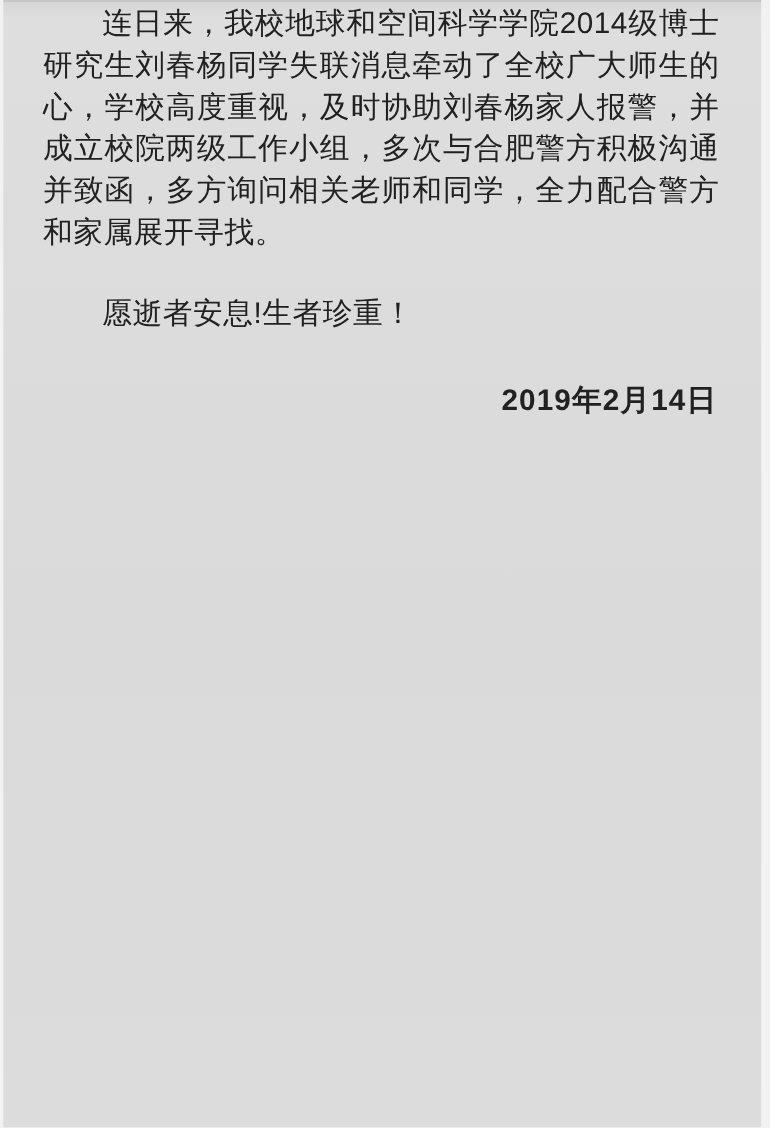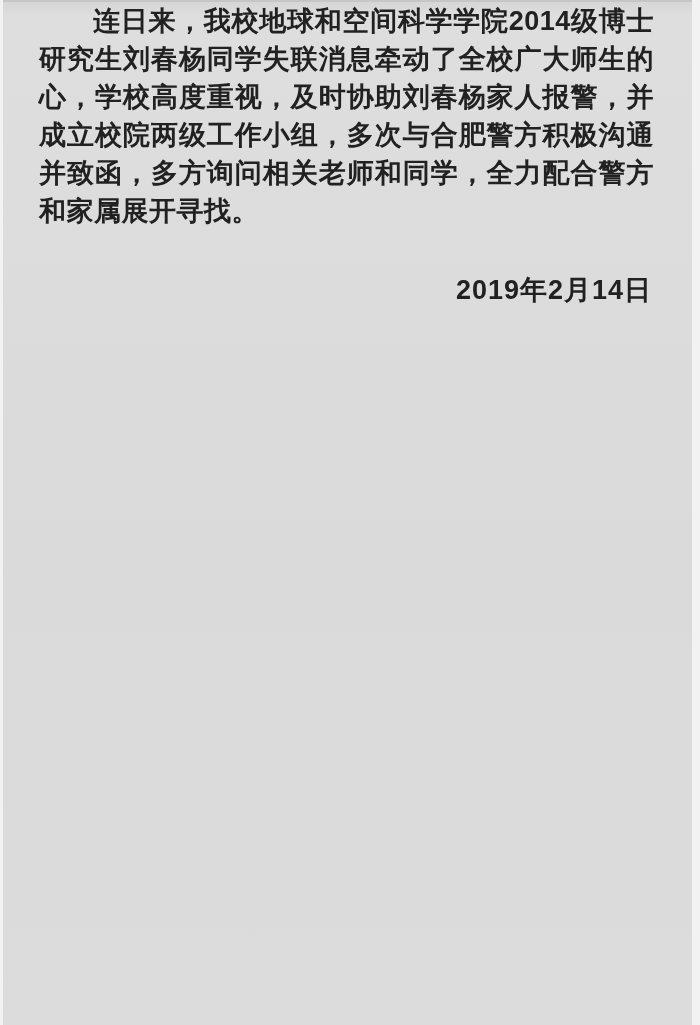--- a/index.html
+++ b/index.html
@@ -38,21 +38,21 @@
     font-weight: 700;
     text-align: center;
     letter-spacing: 0px;
     color: #171717;
     white-space: nowrap;
   }
   .para {
     margin: 0 38px 36px 36px;
     font-size: 27px;
     line-height: 38px;
-    font-weight: 700;
+    font-weight: 400;
     text-indent: 2em;
     text-align: justify;
     color: #212121;
     letter-spacing: 0.5px;
   }
   .para.last {
     margin-bottom: 36px;
   }
   .sig {
     margin: 40px 40px 0 0;
@@ -68,19 +68,20 @@
 <body>
 
 <div class="page">
   <div class="doc">
 
 
     <p class="para">连日来，我校地球和空间科学学院2014级博士研究生刘春杨同学失联消息牵动了全校广大师生的心，学校高度重视，及时协助刘春杨家人报警，并成立校院两级工作小组，多次与合肥警方积极沟通并致函，多方询问相关老师和同学，全力配合警方和家属展开寻找。</p>
 
 
 
+    <p class="para last">愿逝者安息!生者珍重！</p>
 
     <div class="sig">
       <div>2019年2月14日</div>
     </div>
 
   </div>
 </div>
 
 </body></html>

